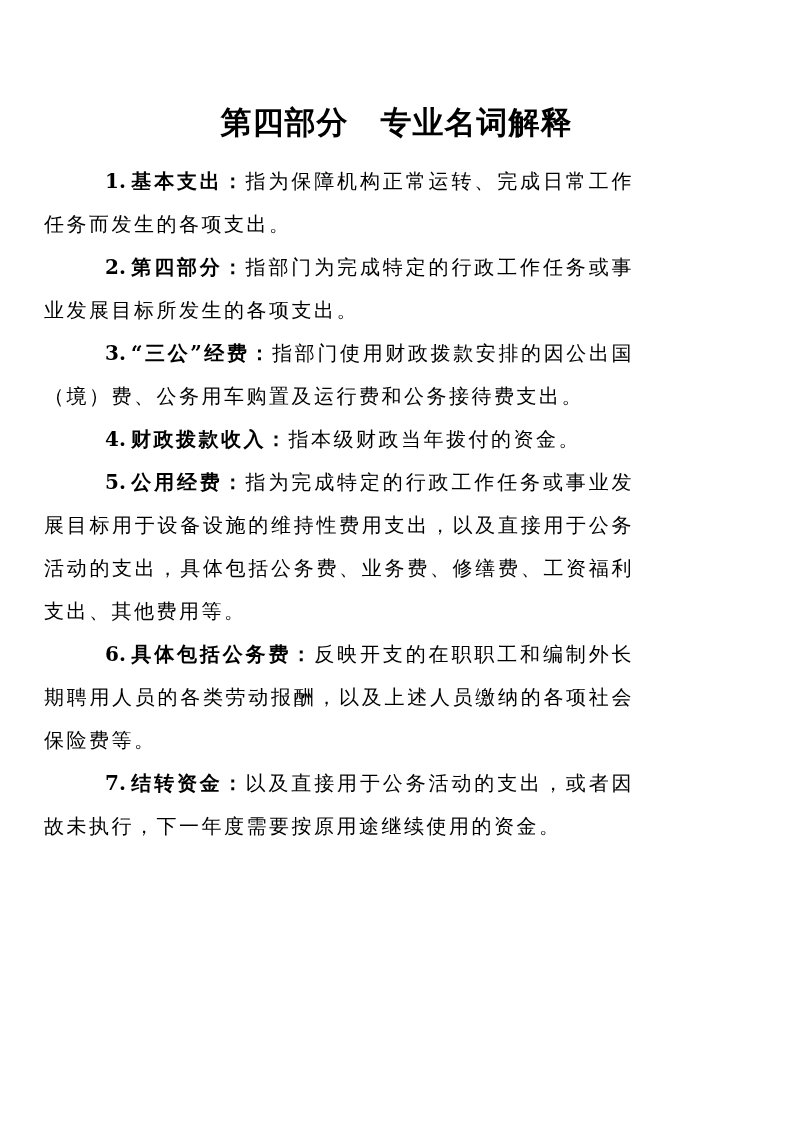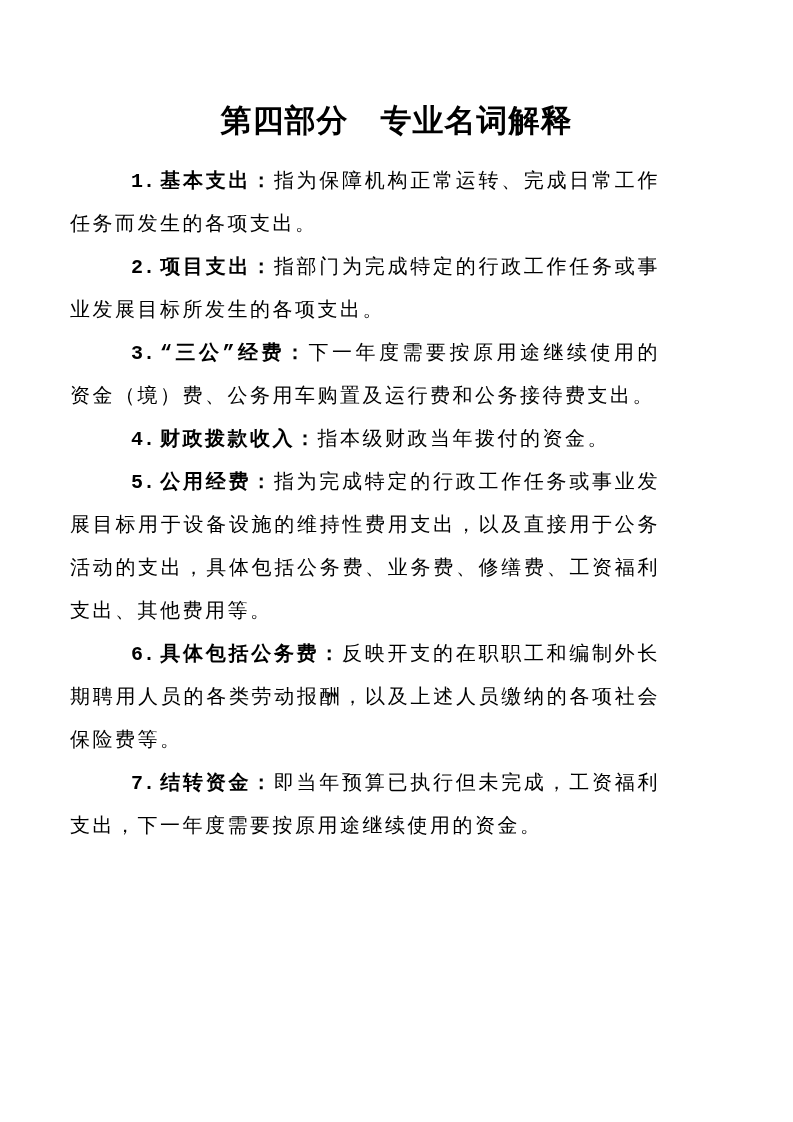--- a/index.html
+++ b/index.html
@@ -19,26 +19,25 @@
     padding-top: 104px;
     overflow: hidden;
   }
   .doc-title {
     margin: 0 0 18px 0;
     text-align: center;
     font-size: 31px;
     line-height: 38px;
     font-weight: bold;
     letter-spacing: 1px;
-    font-family: Liberation Mono, monospace;
+    font-family: Liberation Serif, serif;
   }
   .content {
-    margin-left: 70px;
+    margin-left: 44px;
     width: 590px;
-    font-family: Liberation Mono, monospace;
   }
   .term-item {
     margin: 0;
     font-size: 20px;
     line-height: 43px;
     letter-spacing: 2.5px;
     text-align: justify;
     text-justify: inter-character;
     text-indent: 61px;
     word-break: break-all;
@@ -54,26 +53,26 @@
 </style>
 </head>
 <body>
 
 <div class="page">
   <h1 class="doc-title">第四部分　专业名词解释</h1>
 
   <div class="content">
     <p class="term-item"><span class="term-number">1.</span><span class="term-label">基本支出：</span><span>指为保障机构正常运转、完成日常工作任务而发生的各项支出。</span></p>
 
-    <p class="term-item"><span class="term-number">2.</span><span class="term-label">项目支出：</span><span>指部门为完成特定的行政工作任务或事业发展目标所发生的各项支出。</span></p>
+    <p class="term-item"><span class="term-number">2.</span><span class="term-label">第四部分：</span><span>指部门为完成特定的行政工作任务或事业发展目标所发生的各项支出。</span></p>
 
-    <p class="term-item"><span class="term-number">3.</span><span class="term-label">“三公”经费：</span><span>下一年度需要按原用途继续使用的资金（境）费、公务用车购置及运行费和公务接待费支出。</span></p>
+    <p class="term-item"><span class="term-number">3.</span><span class="term-label">“三公”经费：</span><span>指部门使用财政拨款安排的因公出国（境）费、公务用车购置及运行费和公务接待费支出。</span></p>
 
     <p class="term-item"><span class="term-number">4.</span><span class="term-label">财政拨款收入：</span><span>指本级财政当年拨付的资金。</span></p>
 
     <p class="term-item"><span class="term-number">5.</span><span class="term-label">公用经费：</span><span>指为完成特定的行政工作任务或事业发展目标用于设备设施的维持性费用支出，以及直接用于公务活动的支出，具体包括公务费、业务费、修缮费、工资福利支出、其他费用等。</span></p>
 
     <p class="term-item"><span class="term-number">6.</span><span class="term-label">具体包括公务费：</span><span>反映开支的在职职工和编制外长期聘用人员的各类劳动报酬，以及上述人员缴纳的各项社会保险费等。</span></p>
 
-    <p class="term-item"><span class="term-number">7.</span><span class="term-label">结转资金：</span><span>即当年预算已执行但未完成，工资福利支出，下一年度需要按原用途继续使用的资金。</span></p>
+    <p class="term-item"><span class="term-number">7.</span><span class="term-label">结转资金：</span><span>以及直接用于公务活动的支出，或者因故未执行，下一年度需要按原用途继续使用的资金。</span></p>
 
   </div>
 </div>
 
 </body></html>

